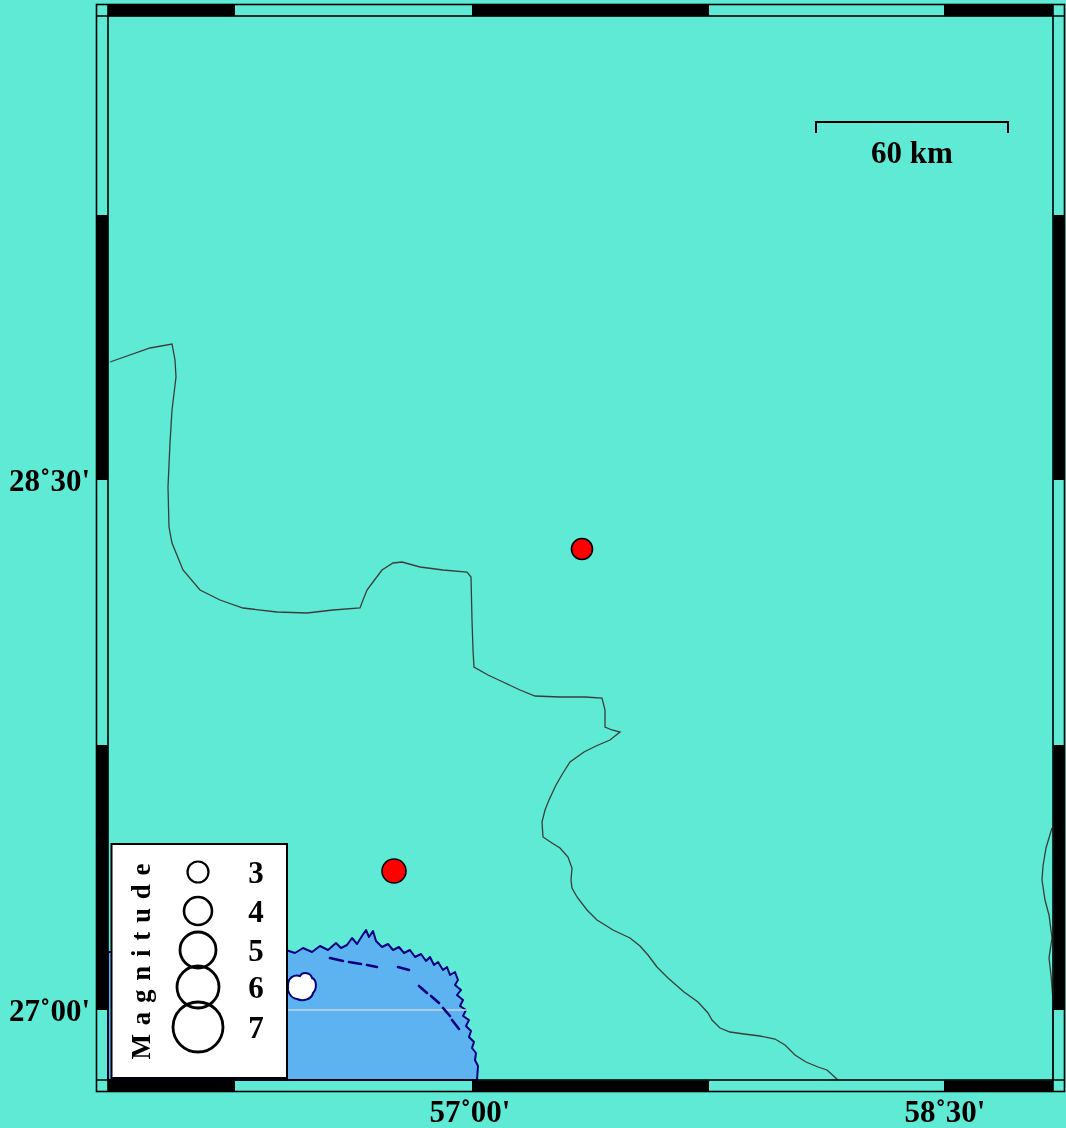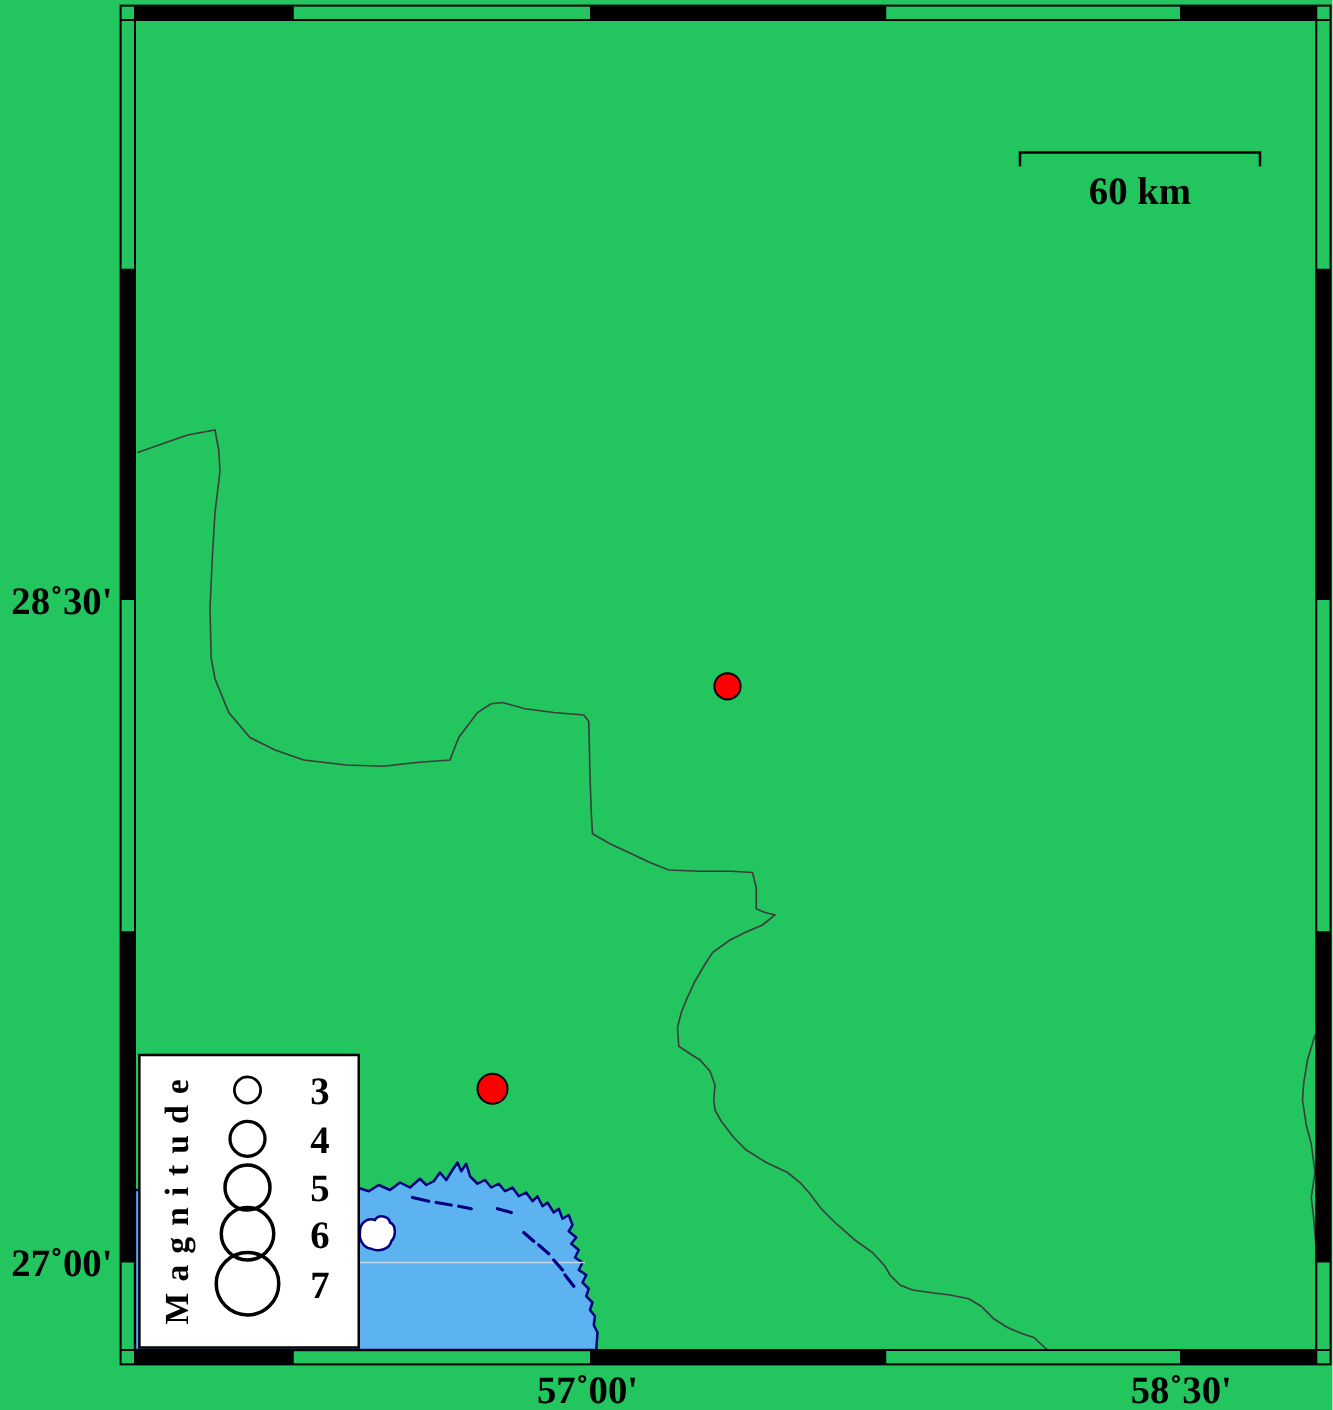--- a/index.html
+++ b/index.html
@@ -1,16 +1,16 @@
 <!DOCTYPE html>
 <html><head>
 <meta charset="utf-8">
 <style>
   html,body{margin:0;padding:0;background:#ffffff;}
-  .page{position:relative;width:1066px;height:1128px;background:#22c55e;overflow:hidden;
+  .page{position:relative;width:1066px;height:1128px;background:#5eead4;overflow:hidden;
         font-family:"Liberation Serif", serif;}
   svg text{font-family:"Liberation Serif", serif;font-weight:bold;fill:#000000;}
 </style>
 </head>
 <body>
 
 <div class="page">
 <svg width="1066" height="1128" viewBox="0 0 1066 1128">
 
   <g>

